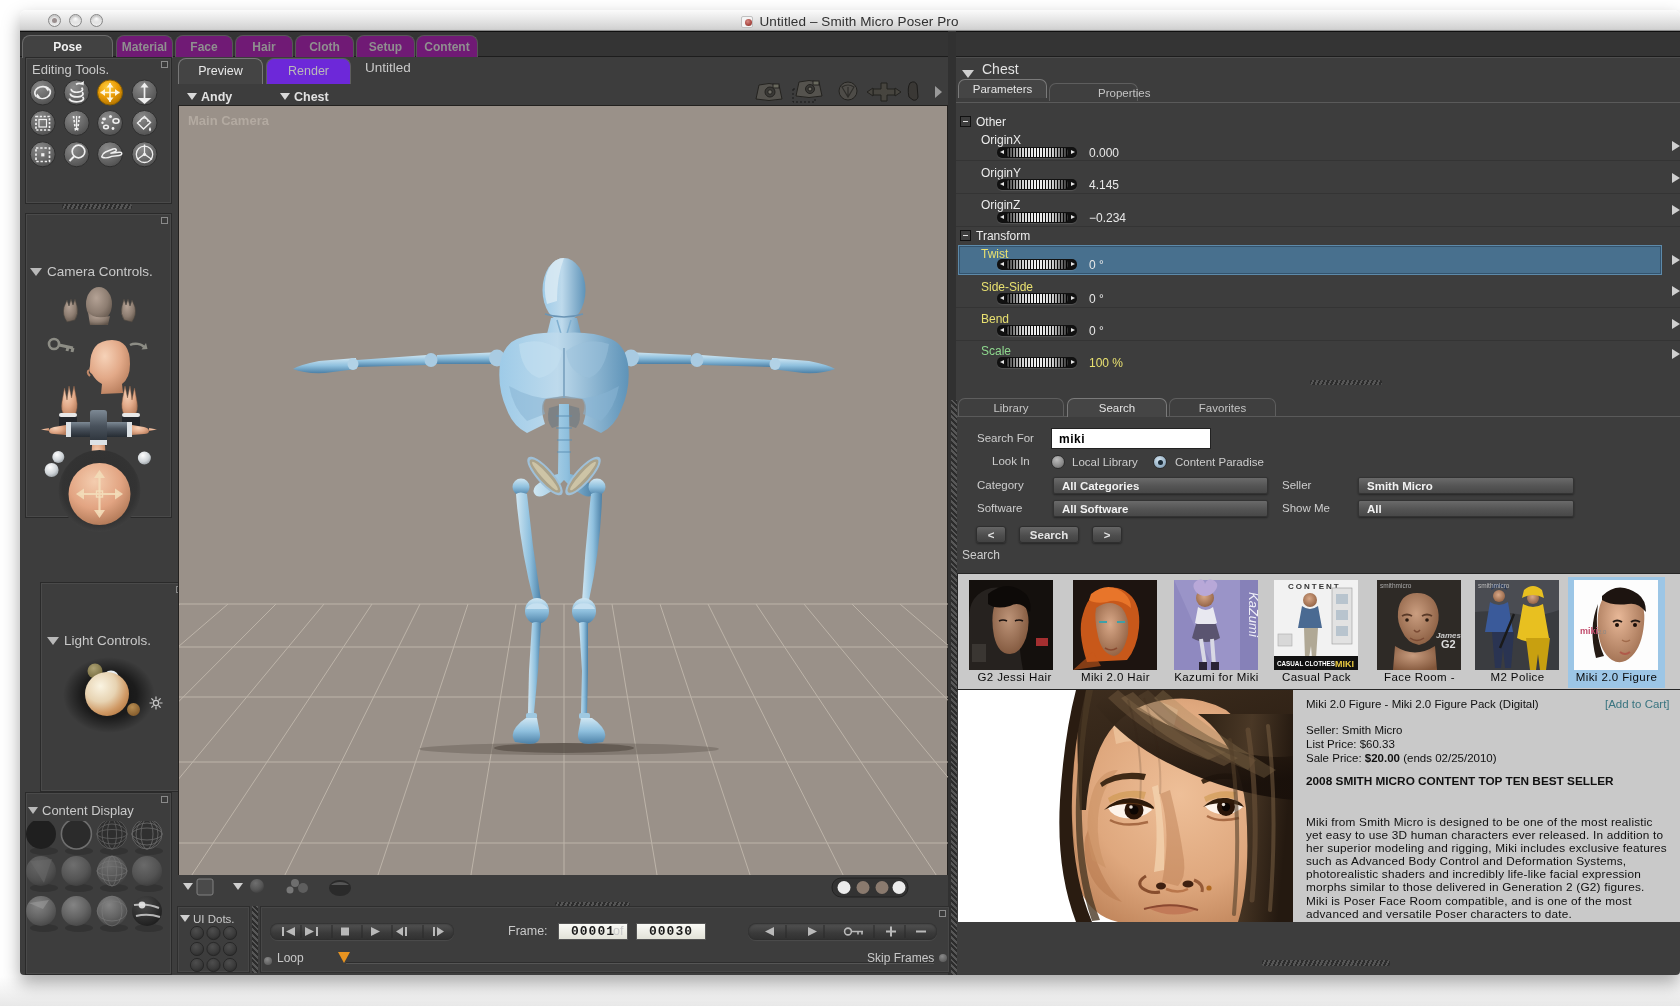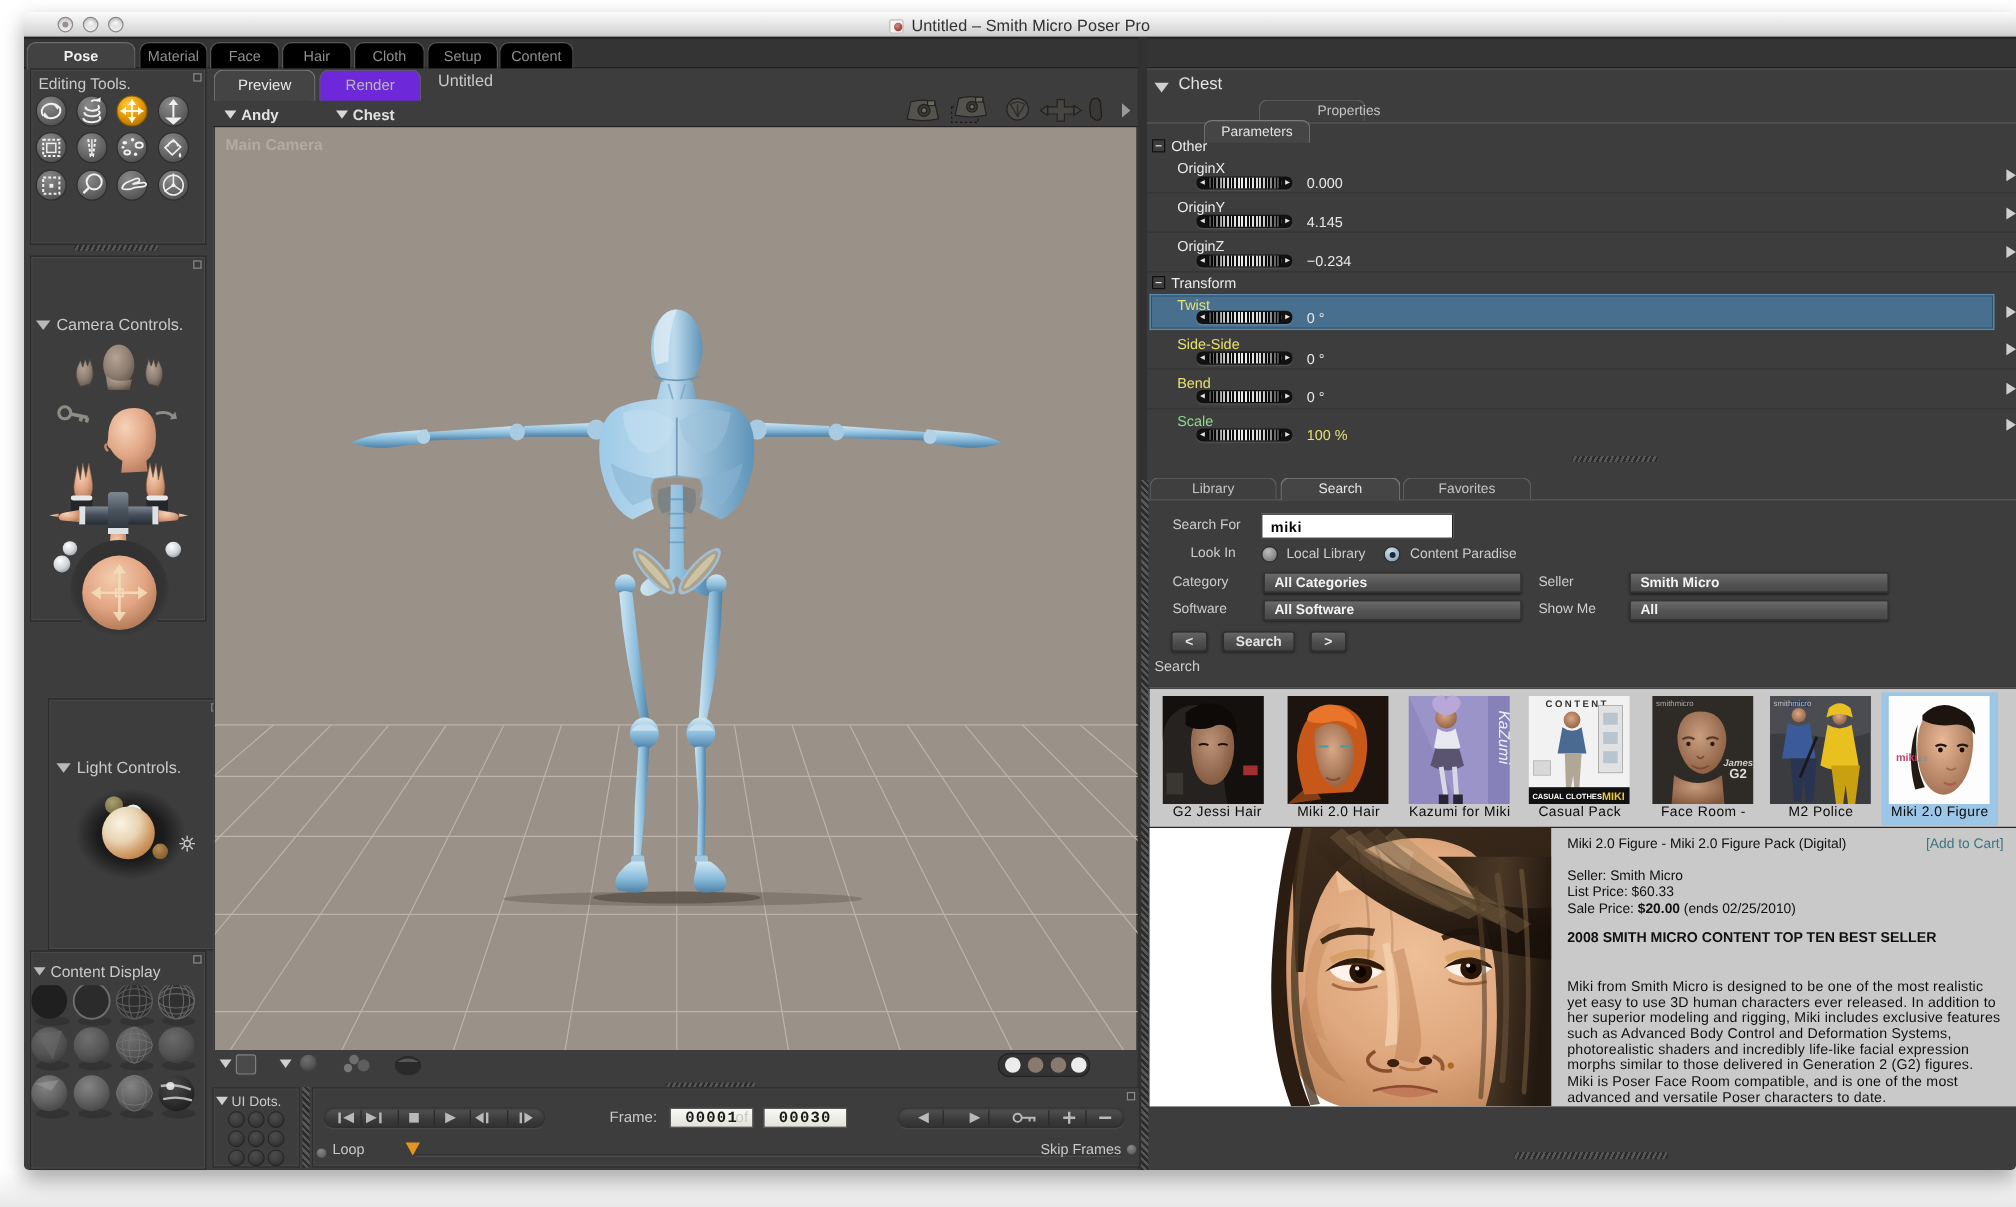--- a/index.html
+++ b/index.html
@@ -6,21 +6,21 @@
 html,body { width:1680px; height:1006px; background:#fff; font-family:"Liberation Sans", sans-serif; overflow:hidden; }
 #page { position:absolute; left:0; top:0; width:1680px; height:1006px; background:linear-gradient(#fff 0 97%, #e8e8e8 100%); }
 #win { position:absolute; left:20px; top:10px; width:1660px; height:965px; border-radius:6px 6px 4px 4px; box-shadow:0 8px 18px rgba(0,0,0,0.35); }
 .abs { position:absolute; }
 #titlebar { position:absolute; left:0; top:0; width:1660px; height:21px; border-radius:6px 6px 0 0; background:linear-gradient(#fbfbfb, #e8e8e8 45%, #d2d2d2 95%, #c8c8c8); border-bottom:1px solid #8a8a8a; }
 .tl { position:absolute; top:4px; width:13px; height:13px; border-radius:50%; background:radial-gradient(circle at 50% 32%, #fdfdfd, #d8d8d8 55%, #aaa); border:1px solid #888; box-shadow:inset 0 -2px 3px rgba(255,255,255,0.8), inset 0 2px 2px rgba(0,0,0,0.15); }
 #title-text { position:absolute; top:3.5px; left:0; width:1660px; text-align:center; font-size:13.5px; color:#303030; letter-spacing:0.1px; }
 #chrome { position:absolute; left:0; top:21px; width:1660px; height:944px; background:#3d3d3d; border-radius:0 0 4px 4px; overflow:hidden; }
 
 #tabbar { position:absolute; left:0; top:0; width:1660px; height:26px; background:#343434; border-top:1px solid #0f0f0f; border-bottom:1px solid #1d1d1d; }
-.ttab { position:absolute; top:3px; height:23px; background:#000000; border:1px solid #565656; border-bottom:none; border-radius:8px 8px 0 0; color:#8f8f8f; font-size:12px; text-align:center; line-height:22px; }
+.ttab { position:absolute; top:3px; height:23px; background:#701a75; border:1px solid #565656; border-bottom:none; border-radius:8px 8px 0 0; color:#8f8f8f; font-size:12px; text-align:center; line-height:22px;font-weight:bold; }
 .ttab.on { background:#424242; color:#f0f0f0; font-weight:bold; border-color:#6a6a6a; }
 
 .panel { position:absolute; background:#3d3d3d; border:1px solid #2a2a2a; box-shadow:inset 0 0 0 1px #4a4a4a; }
 .plabel { color:#c9c9c9; font-size:13px; }
 .tri { display:inline-block; width:0; height:0; border-left:6px solid transparent; border-right:6px solid transparent; border-top:8px solid #b9b9b9; vertical-align:middle; }
 .hgrip { position:absolute; height:5px; background:repeating-linear-gradient(115deg, #2c2c2c 0 2px, #555 2px 4px); border-radius:2px; }
 .sqicon { position:absolute; width:7px; height:7px; border:1px solid #8a8a8a; background:#3a3a3a; }
 .ctab { position:absolute; top:27px; height:26px; background:#6d28d9; border:1px solid #5e5e5e; border-bottom:none; border-radius:8px 8px 0 0; color:#b9b9b9; font-size:12.5px; text-align:center; line-height:25px; }
 .ctab.on { background:#444; color:#e8e8e8; border-color:#787878; }
 .rtab { position:absolute; height:18px; z-index:1; background:#3f3f3f; border:1px solid #5e5e5e; border-bottom:none; border-radius:7px 7px 0 0; color:#c4c4c4; font-size:11.5px; text-align:center; line-height:18px; }
@@ -523,21 +523,21 @@
         <circle cx="724" cy="12.5" r="6.5" fill="#ececec"></circle>
       </svg>
     </div>
     <div class="hgrip" style="left:535px; top:871px; width:75px; height:4px;"></div>
 
     <div class="abs" style="left:928px; top:0; width:8px; height:944px; background:#313131;"></div>
     <div class="abs" style="left:931px; top:369px; width:6px; height:575px; background:repeating-linear-gradient(45deg, #2c2c2c 0 2px, #575757 2px 4px);"></div>
     <div class="abs" style="left:936px; top:26px; width:724px; height:321px; background:#3d3d3d; border-top:1px solid #4e4e4e;">
       <div class="abs" style="left:6px; top:6px;"><span class="tri" style="border-top-color:#cfcfcf;"></span></div>
       <div class="abs" style="left:26px; top:3px; color:#e2e2e2; font-size:14px;">Chest</div>
-      <div class="rtab on" style="left:2px; top:42px; width:89px;margin-left:45px;">Parameters</div>
+      <div class="rtab on" style="left:2px; top:21px; width:89px;">Parameters</div>
       <div class="rtab" style="left:93px; top:25px; width:89px;padding-left:48px;">Properties</div>
       <div class="abs" style="left:0; top:44px; width:724px; height:1px; background:#5a5a5a;"></div>
       <div class="minus" style="left:4px; top:58px;"></div>
       <div class="plab" style="left:20px; top:57px;">Other</div>
       <div class="plab" style="left:25px; top:75px;">OriginX</div>
       <div class="dial" style="left:41px; top:89px;">
             <i class="la"></i>
             <i class="ra"></i>
           </div>
       <div class="pval" style="left:133px; top:88px;">0.000</div>

